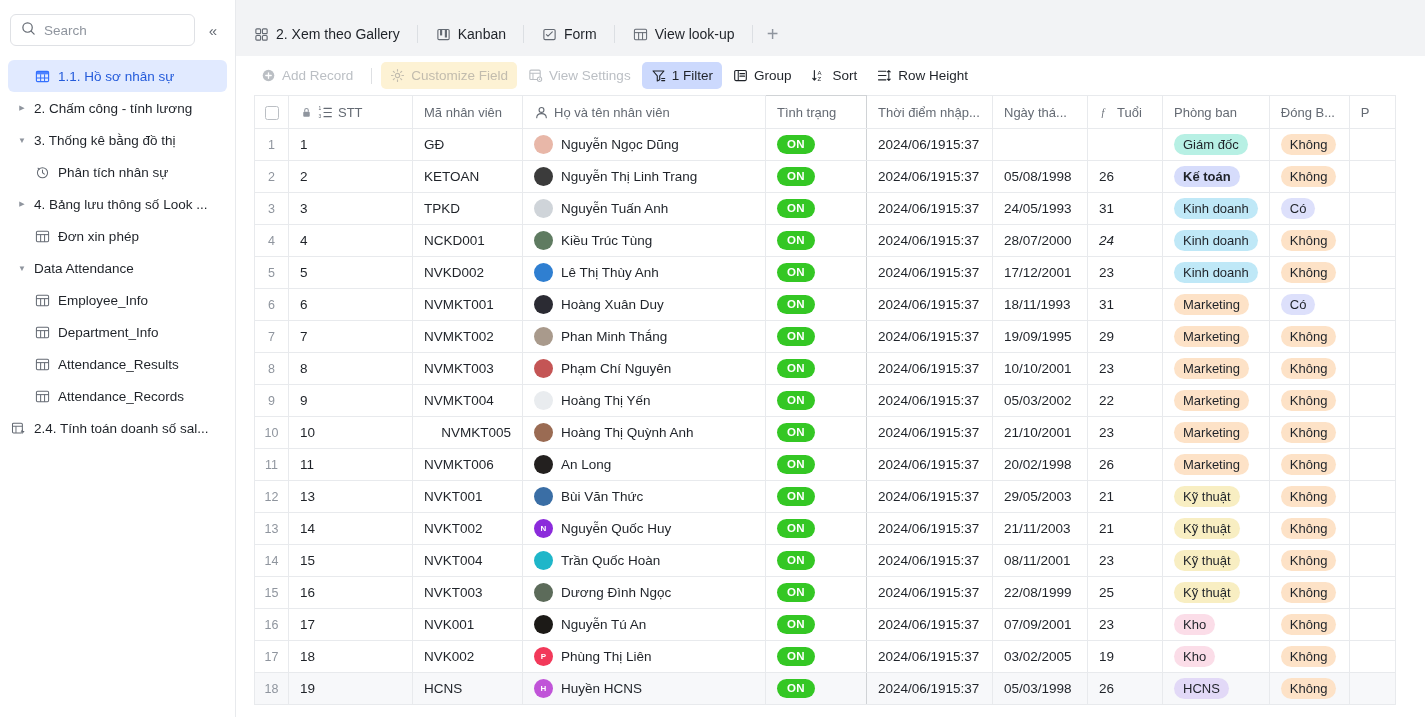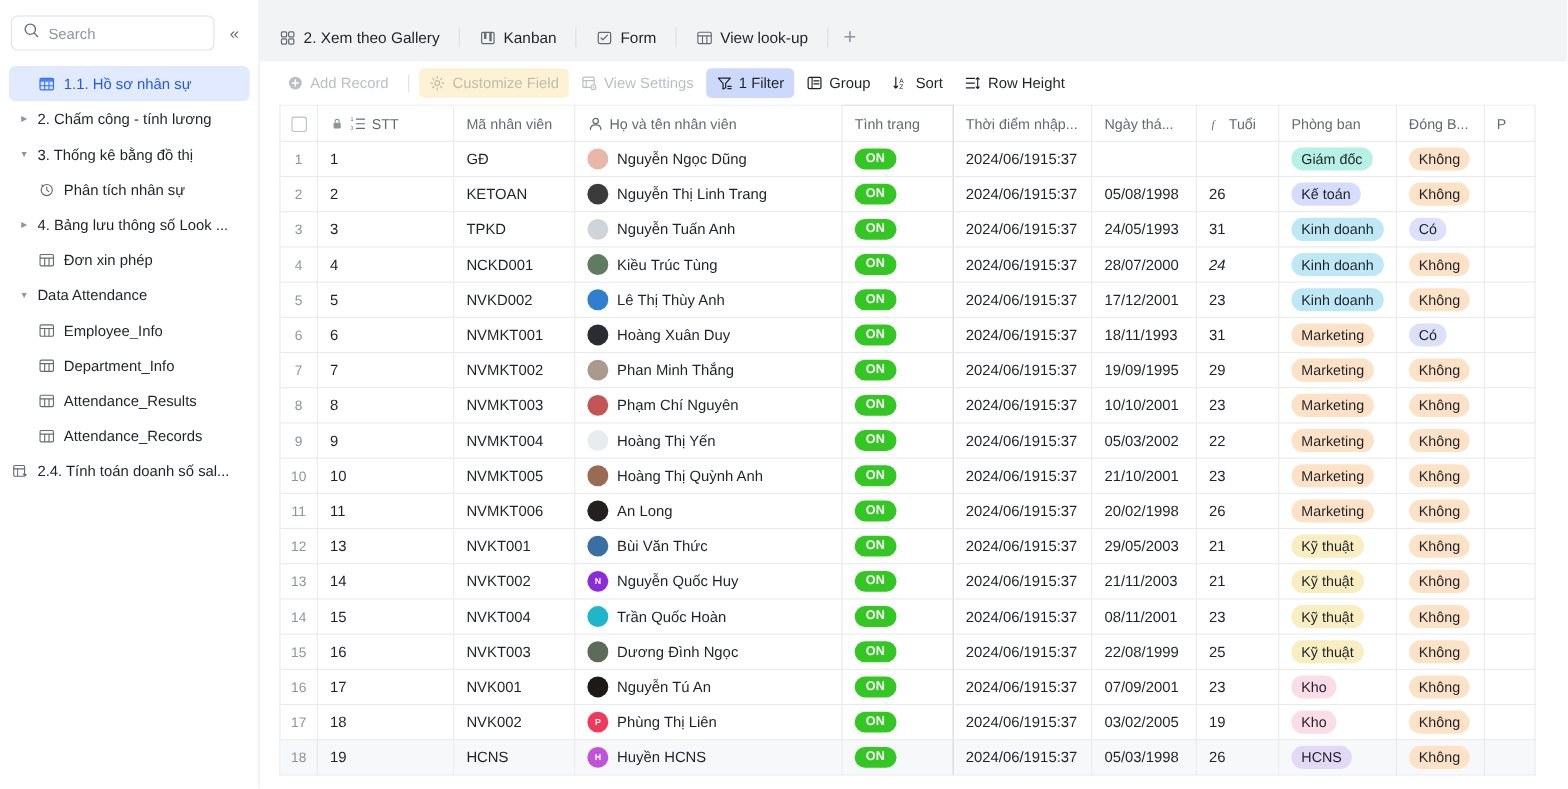--- a/index.html
+++ b/index.html
@@ -582,21 +582,21 @@
               <td style="width: 243px;">
                 <div class="cell-name">
                   <span class="avatar" style="background: rgb(59, 59, 59);"></span>
                   <span>Nguyễn Thị Linh Trang</span>
                 </div>
               </td>
               <td class="col-hl" style="width: 101px;"><span class="pill-on">ON</span></td>
               <td style="width: 126px;"><span>2024/06/1915:37</span></td>
               <td style="width: 95px;"><span>05/08/1998</span></td>
               <td class="num" style="width: 75px;"><span>26</span></td>
-              <td style="width: 102px;"><span class="badge" style="background: rgb(214, 220, 251);">Kế toán</span></td>
+              <td style="width: 102px;"><span class="badge" style="background: rgb(214, 220, 251); font-weight: bold;">Kế toán</span></td>
               <td style="width: 80px;"><span class="badge" style="background: rgb(253, 226, 199);">Không</span></td>
               <td style="width: 46px;"></td>
             </tr>
             <tr>
               <td class="col-check" style="width: 34px;"><span class="rowno">3</span></td>
               <td style="width: 124px;"><span>3</span></td>
               <td style="width: 110px;"><span>TPKD</span></td>
               <td style="width: 243px;">
                 <div class="cell-name">
                   <span class="avatar" style="background: rgb(207, 212, 217);"></span>
@@ -715,21 +715,21 @@
               <td style="width: 126px;"><span>2024/06/1915:37</span></td>
               <td style="width: 95px;"><span>05/03/2002</span></td>
               <td class="num" style="width: 75px;"><span>22</span></td>
               <td style="width: 102px;"><span class="badge" style="background: rgb(253, 226, 199);">Marketing</span></td>
               <td style="width: 80px;"><span class="badge" style="background: rgb(253, 226, 199);">Không</span></td>
               <td style="width: 46px;"></td>
             </tr>
             <tr>
               <td class="col-check" style="width: 34px;"><span class="rowno">10</span></td>
               <td style="width: 124px;"><span>10</span></td>
-              <td style="width: 110px;"><span>NVMKT005</span></td>
+              <td style="width: 110px; text-align: right;"><span>NVMKT005</span></td>
               <td style="width: 243px;">
                 <div class="cell-name">
                   <span class="avatar" style="background: rgb(154, 107, 83);"></span>
                   <span>Hoàng Thị Quỳnh Anh</span>
                 </div>
               </td>
               <td class="col-hl" style="width: 101px;"><span class="pill-on">ON</span></td>
               <td style="width: 126px;"><span>2024/06/1915:37</span></td>
               <td style="width: 95px;"><span>21/10/2001</span></td>
               <td class="num" style="width: 75px;"><span>23</span></td>

